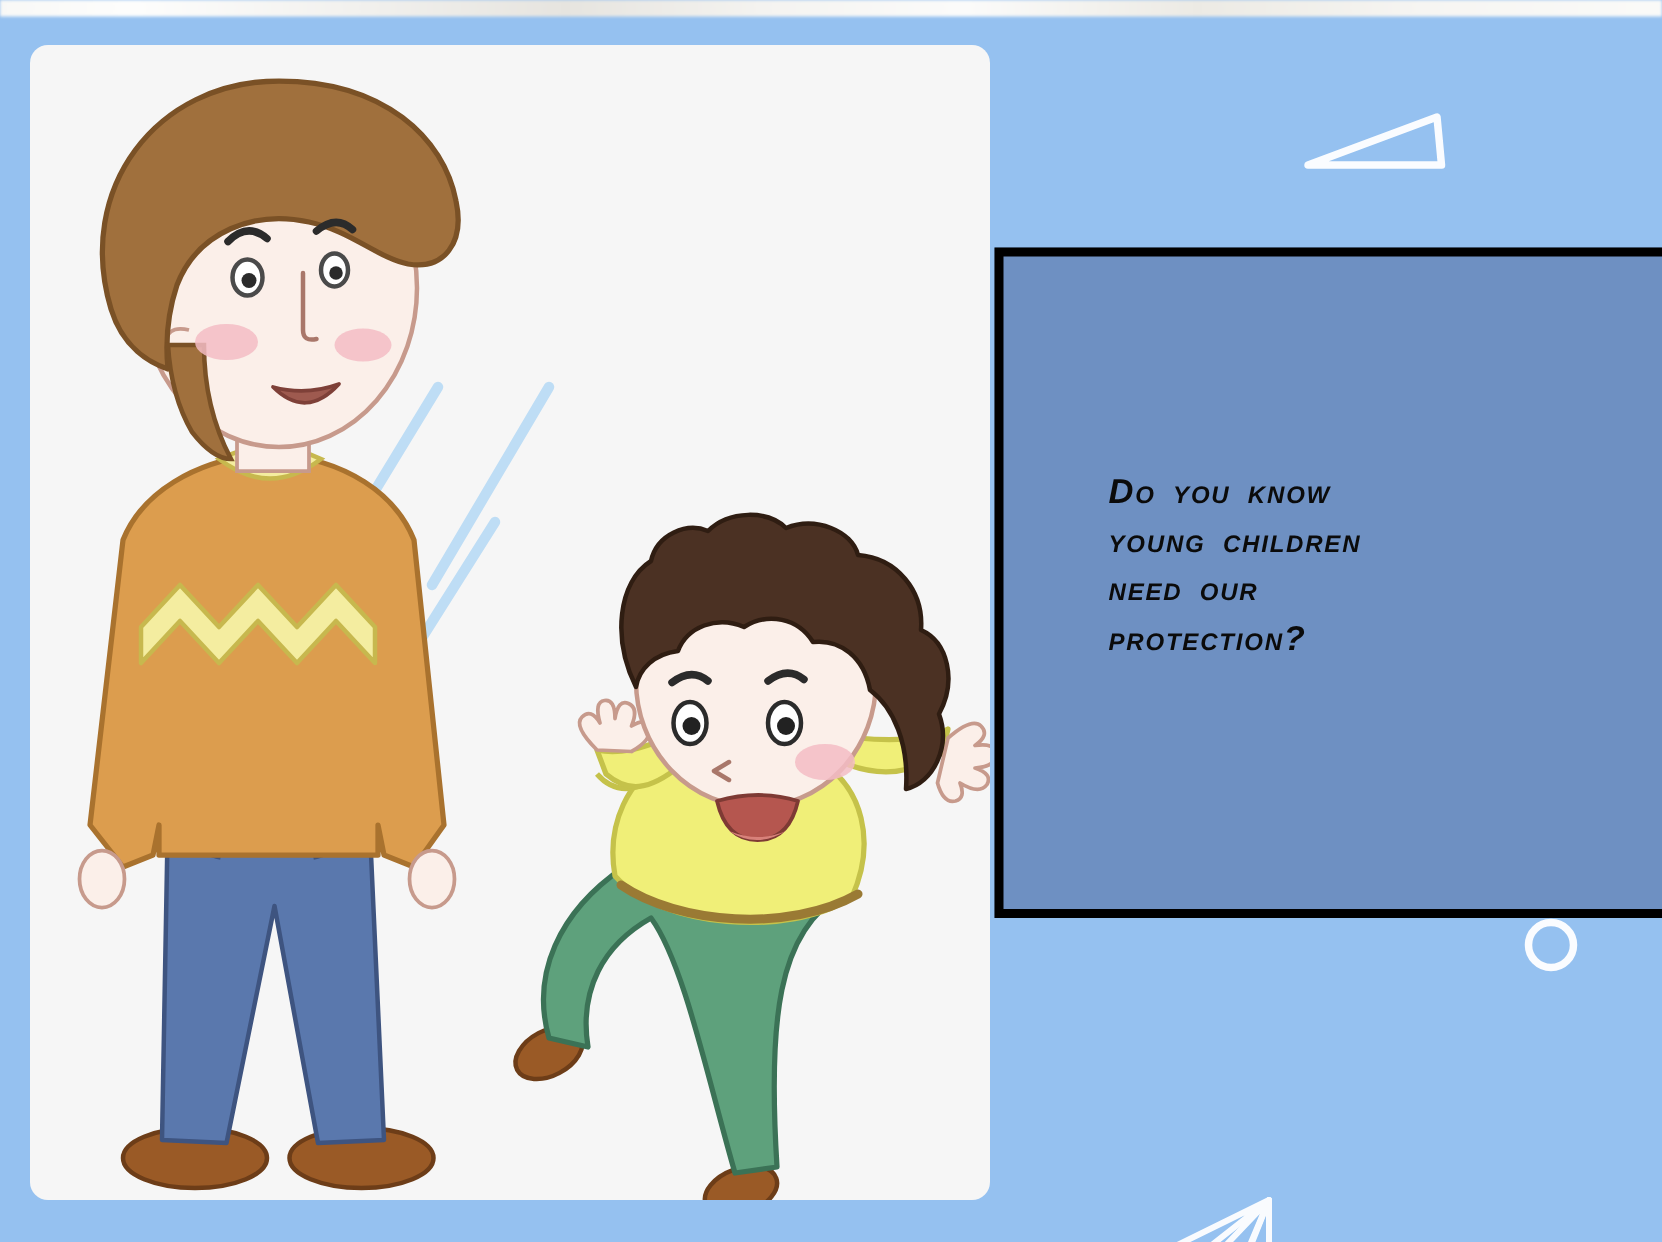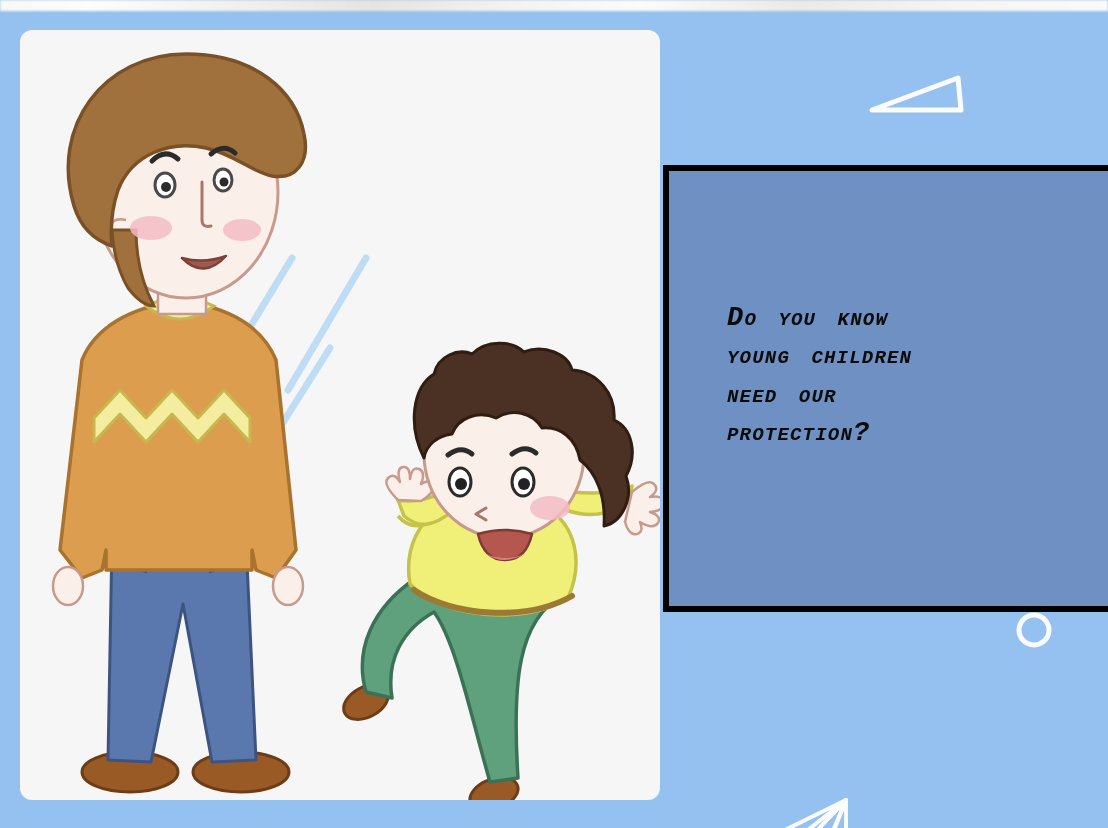--- a/index.html
+++ b/index.html
@@ -51,27 +51,27 @@
     background: #6e90c2;
     border: 6px solid #000000;
     box-sizing: border-box;
     overflow: hidden;
   }
   #callout-text {
     position: absolute;
     left: 58px;
     top: 128px;
     width: 330px;
-    margin: 0;
+    margin: 12px;
     color: #0b0b0b;
-    font-family: Liberation Mono, monospace;
+    font-family: Liberation Sans, sans-serif;
     font-style: italic;
     font-weight: 700;
     font-variant: small-caps;
-    font-size: 27px;
+    font-size: 23px;
     line-height: 1.42;
     letter-spacing: 1.2px;
     word-spacing: 4px;
     white-space: pre-line;
   }
 
   
   .deco { position: absolute; }
   #deco-triangle { left: 862px; top: 70px; }
   #deco-plane    { left: 718px; top: 782px; }

